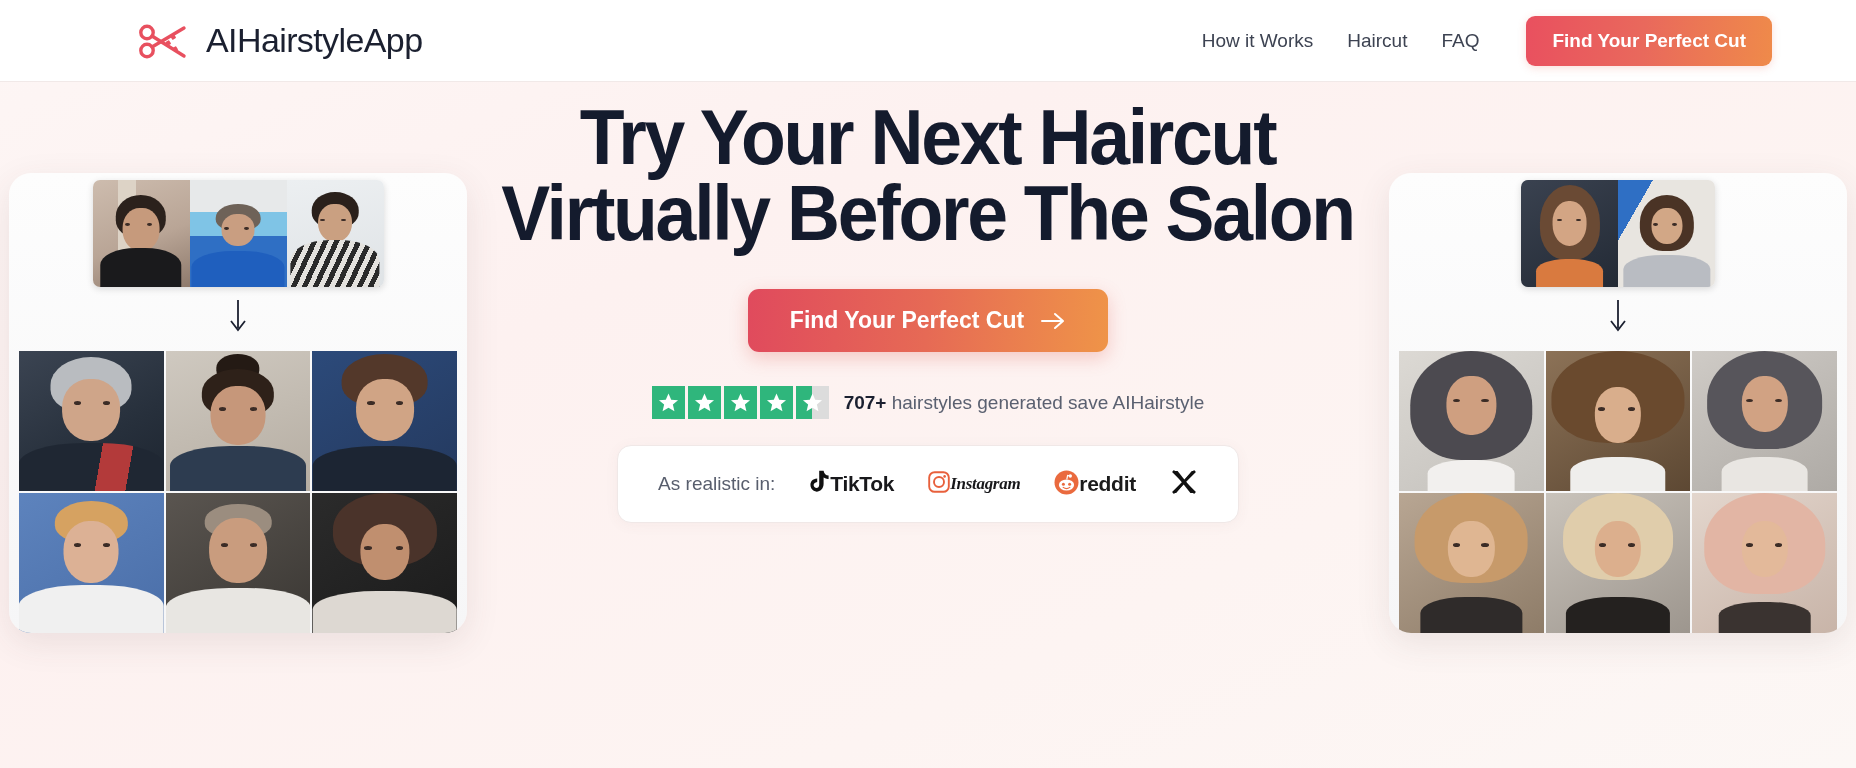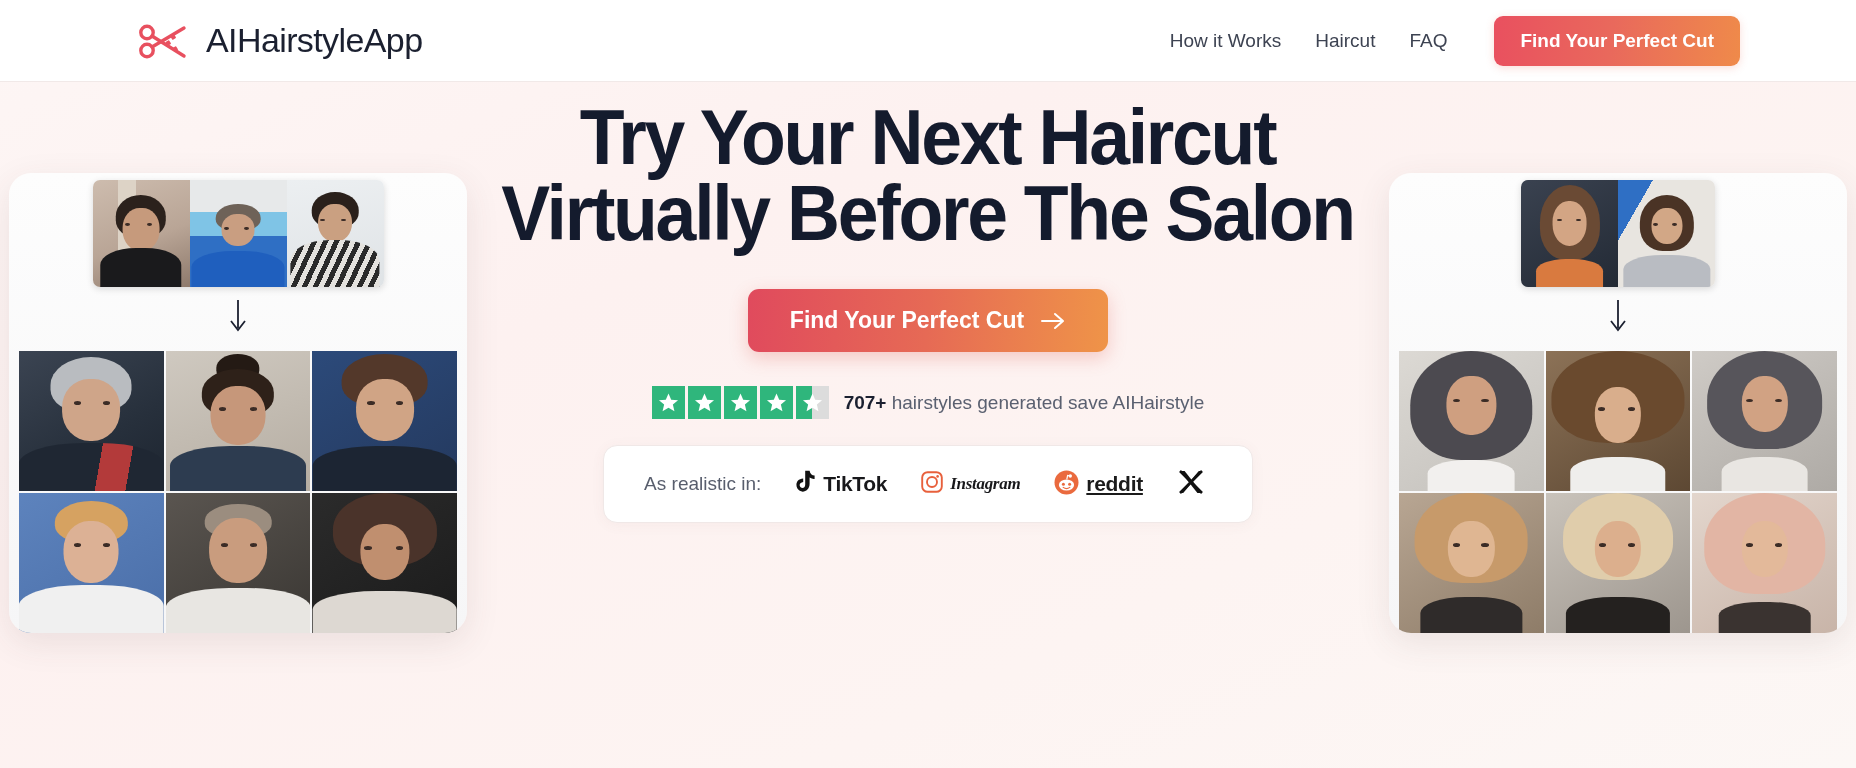--- a/index.html
+++ b/index.html
@@ -30,21 +30,21 @@
   .brand {
     display: flex; align-items: center; gap: 14px;
     margin-left: 138px;
   }
   .scissors-icon { width: 54px; height: 42px; display:block; }
   .brand-name {
     font-size: 34px; font-weight: 400; letter-spacing: -0.6px;
     color: #1b2030; white-space: nowrap;
   }
   .nav {
-    margin-left: auto; margin-right: 116px;
+    margin-left: auto; margin-right: 84px;
     display: flex; align-items: center; gap: 0;
   }
   .nav-link {
     font-size: 19px; color: #3d4352; text-decoration: none;
     padding: 0 17px; white-space: nowrap;
   }
   .nav-cta {
     margin-left: 30px;
     background: linear-gradient(95deg, #e9505f 0%, #e9695c 48%, #ef8a4a 100%);
     color: #fff; font-size: 19px; font-weight: 700;
@@ -119,24 +119,24 @@
   .featured {
     margin-top: 26px;
     background: #ffffff;
     border: 1px solid #f0e8e7;
     border-radius: 14px;
     padding: 22px 40px;
     display: flex; align-items: center; gap: 34px;
     box-shadow: 0 2px 14px rgba(120,80,70,0.05);
   }
   .featured-label { font-size: 19px; color: #585e6d; white-space: nowrap; }
-  .logo-item { display: flex; align-items: center; gap: 7px; }
+  .logo-item { display: flex; align-items: center; }
   .logo-text { font-size: 21px; font-weight: 700; color: #18181b; letter-spacing: -0.3px; }
   .logo-text.script { font-family: "Liberation Serif", serif; font-style: italic; font-weight: 600; font-size: 17px; }
-  .logo-text.reddit { color: #1b1b1b; font-weight: 700; text-decoration: underline; }
+  .logo-text.reddit { color: #1b1b1b; font-weight: 700; }
 
   
   .side-card {
     position: absolute; top: 173px;
     width: 458px; height: 460px;
     background: linear-gradient(180deg, #fdfdfd 0%, #f6f6f7 100%);
     border-radius: 22px;
     box-shadow: 0 10px 34px rgba(80,60,60,0.10);
     overflow: hidden;
     z-index: 10;

